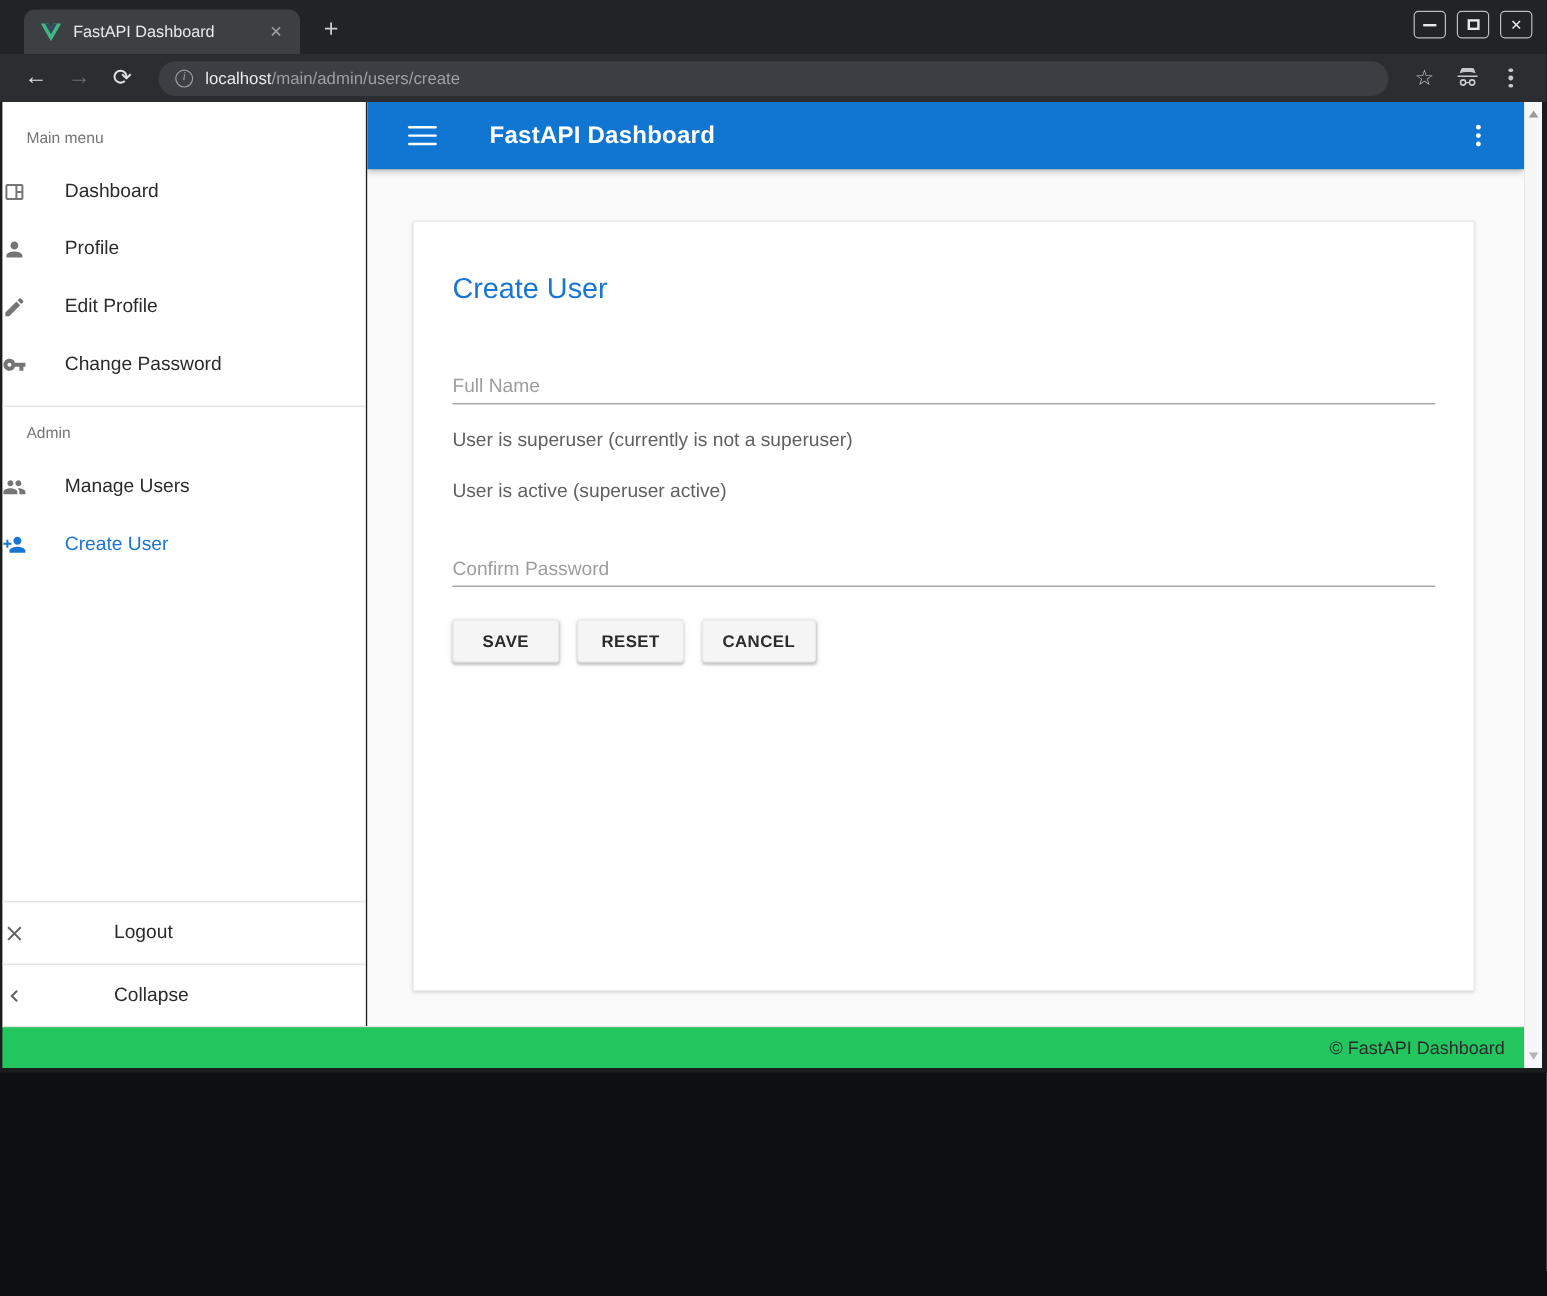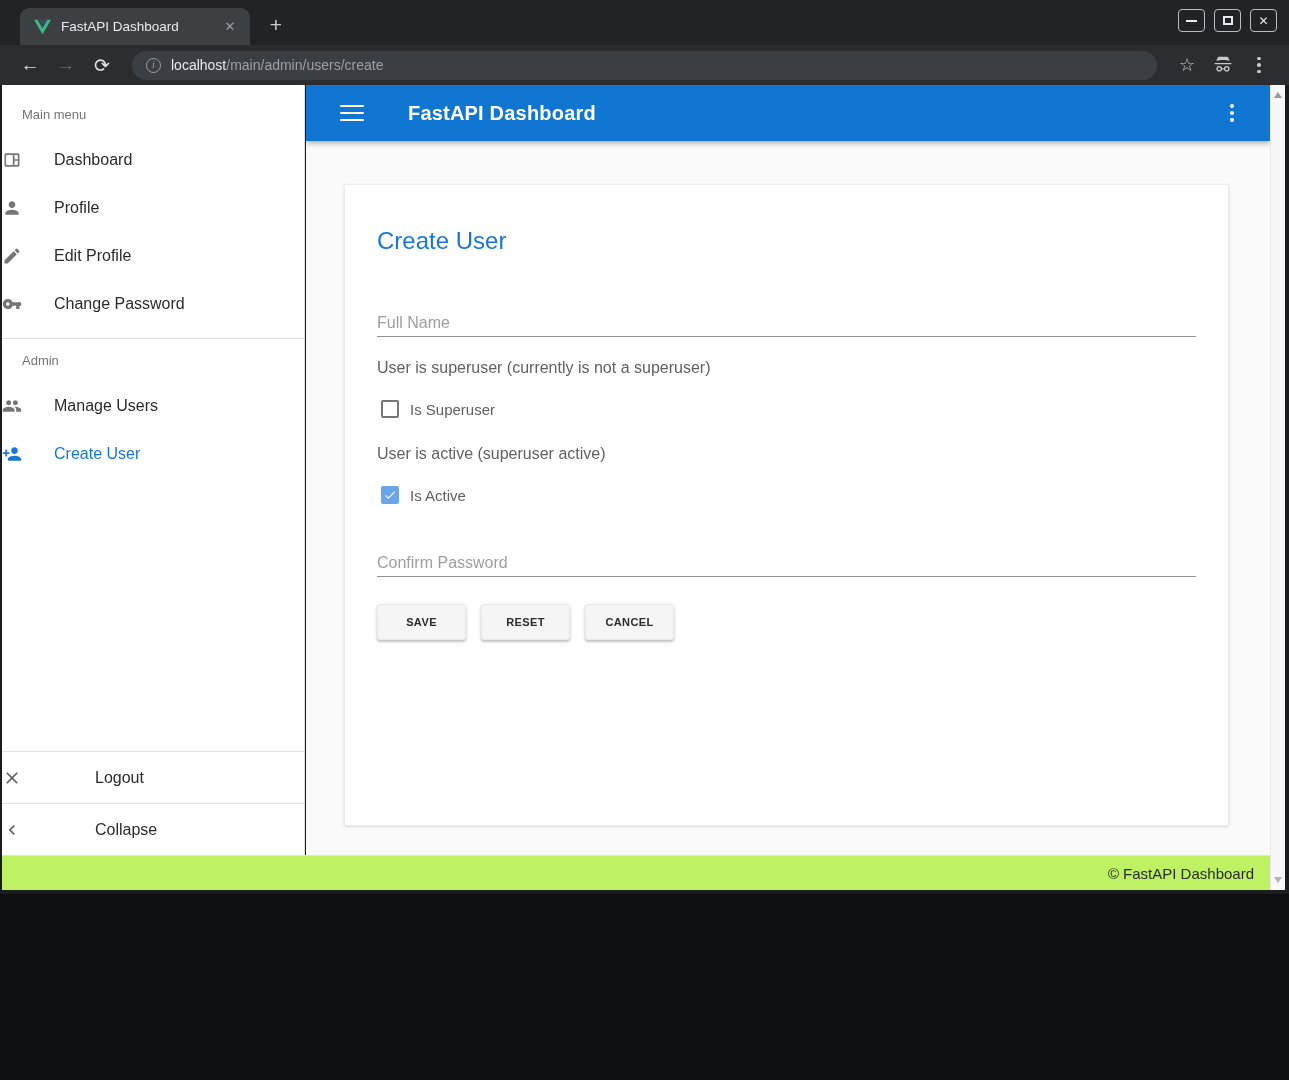--- a/index.html
+++ b/index.html
@@ -87,24 +87,24 @@
   .checkbox.checked { background: #6aa5e8; border-color: #6aa5e8; }
   .checkbox.checked svg { display: block; }
   .check-label { margin-left: 11px; font-size: 15px; color: #616161; }
 
   .field.pw { margin-top: 57px; }
   .field.pw2 { margin-top: 42px; }
 
   .btn-row { margin-top: 27px; display: flex; gap: 15px; }
   .btn { min-width: 89px; height: 36px; background: #f5f5f5; border: 1px solid #e9e9e9; border-radius: 3px;
          box-shadow: 0 2px 2px rgba(0,0,0,.18), 0 1px 5px rgba(0,0,0,.10);
-         font-size: 11px; font-weight: bold; color: #2b2b2b; letter-spacing: .4px;
+         font-size: 14px; font-weight: bold; color: #2b2b2b; letter-spacing: .4px;
          font-family: "Liberation Sans", sans-serif; padding: 0 16px; cursor: pointer; }
 
-  .footer { position: absolute; left: 2px; right: 19px; bottom: 4px; height: 35px; background: #bef264;
+  .footer { position: absolute; left: 2px; right: 19px; bottom: 4px; height: 35px; background: #22c55e;
             border-top: 1px solid #e2e2e2; display: flex; align-items: center; justify-content: flex-end;
             padding-right: 16px; }
   .footer-text { font-size: 15px; color: #2b2b2b; }
 
   .scrollbar { position: absolute; right: 4px; width: 15px; top: 85px; bottom: 4px; background: #f7f7f7;
                border-left: 1px solid #e8e8e8; }
   .sb-up { position: absolute; top: 7px; left: 3px; width: 0; height: 0;
            border-left: 4.5px solid transparent; border-right: 4.5px solid transparent;
            border-bottom: 6px solid #9b9b9b; }
   .sb-down { position: absolute; bottom: 7px; left: 3px; width: 0; height: 0;
@@ -261,36 +261,22 @@
     <div class="content">
       <div class="card">
         <div class="card-title">Create User</div>
 
         <div class="field">
           <input type="text" placeholder="Full Name" style="">
         </div>
 
 
         <div class="hint">User is superuser (currently is not a superuser)</div>
-        <div class="check-row">
-          <span class="checkbox">
-            
-          </span>
-          <span class="check-label">Is Superuser</span>
-        </div>
 
         <div class="hint" style="margin-top:24px;">User is active (superuser active)</div>
-        <div class="check-row">
-          <span class="checkbox checked">
-            <svg viewBox="0 0 24 24">
-                <path fill="#ffffff" d="M9 16.17 4.83 12l-1.42 1.41L9 19 21 7l-1.41-1.41z"></path>
-              </svg>
-          </span>
-          <span class="check-label">Is Active</span>
-        </div>
 
 
         <div class="field pw2">
           <input type="text" placeholder="Confirm Password" style="">
         </div>
 
         <div class="btn-row">
           <button class="btn">SAVE</button>
           <button class="btn">RESET</button>
           <button class="btn">CANCEL</button>

